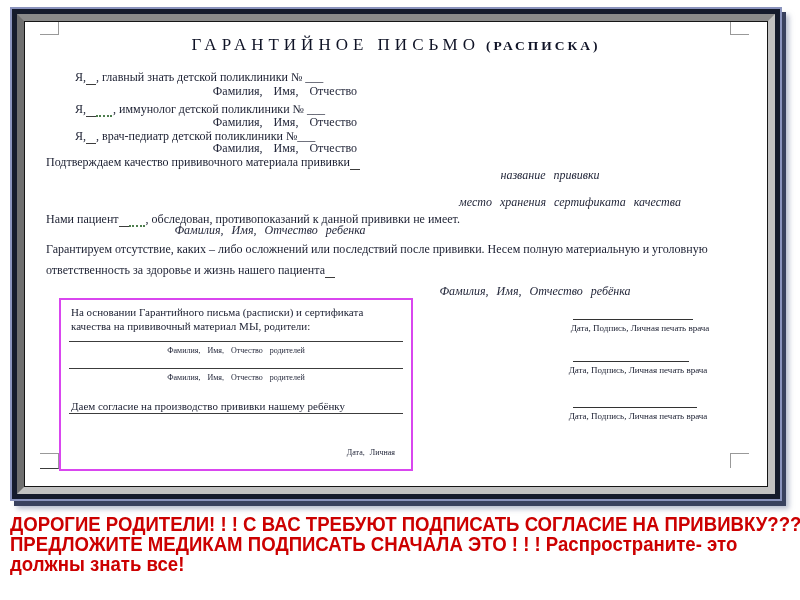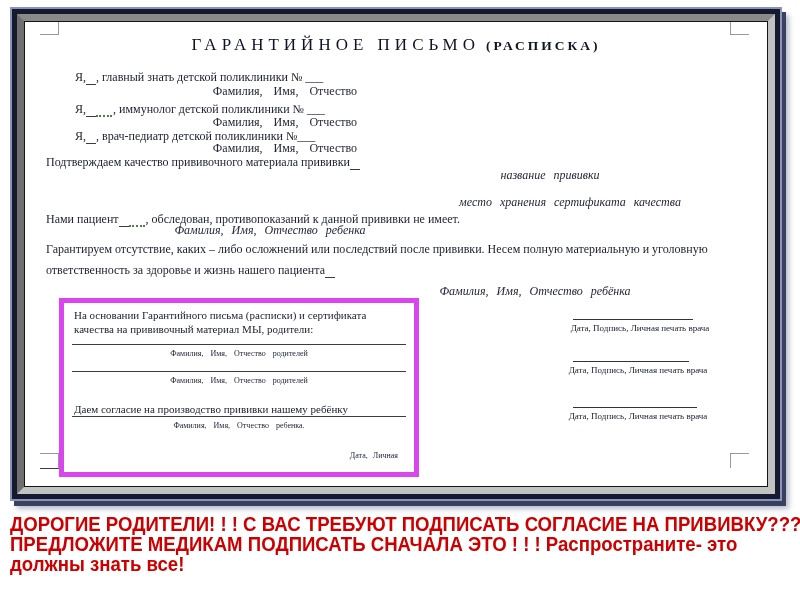--- a/index.html
+++ b/index.html
@@ -45,21 +45,21 @@
   .grow{flex:1 1 auto;min-width:10px;}
   .dots{width:16px;height:13px;border-bottom:2px dotted #4d7d4d;margin-right:1px;}
   .sub{
     position:absolute;font-size:12px;line-height:10px;color:#23273a;
     text-align:center;white-space:nowrap;word-spacing:8px;
   }
   .sub.tight{word-spacing:5px;font-style:italic;}
   
   .cbox{
     position:absolute;left:34px;top:276px;width:350px;height:169px;
-    border:5px solid #d946ef;font-size:11px;line-height:14px;
+    border:2px solid #d946ef;font-size:11px;line-height:14px;
   }
   .cbox .bline{position:absolute;left:8px;right:8px;border-bottom:1px solid #3c3c3c;}
   .cbox .btext{position:absolute;left:10px;right:6px;white-space:nowrap;}
   .cbox .blabel{position:absolute;left:0;width:100%;text-align:center;font-size:8px;word-spacing:5px;color:#23273a;white-space:nowrap;}
   .cbox .bdate{position:absolute;right:16px;font-size:8px;word-spacing:3px;color:#23273a;white-space:nowrap;}
   
   .sigline{position:absolute;border-top:1px solid #333;height:0;}
   .siglabel{position:absolute;font-size:9px;color:#1a1e30;white-space:nowrap;text-align:center;width:170px;}
   
   .footer{
@@ -136,21 +136,20 @@
 
       <div class="cbox">
         <div class="btext" style="top:5px;">На основании Гарантийного письма (расписки) и сертификата</div>
         <div class="btext" style="top:19px;">качества на прививочный материал  МЫ, родители:</div>
         <div class="bline" style="top:41px;"></div>
         <div class="blabel" style="top:44px;">Фамилия, Имя, Отчество родителей</div>
         <div class="bline" style="top:68px;"></div>
         <div class="blabel" style="top:71px;">Фамилия, Имя, Отчество родителей</div>
         <div class="btext" style="top:83px;margin-top:16px;">Даем согласие на производство прививки  нашему ребёнку</div>
         <div class="bline" style="top:113px;"></div>
-        <div class="blabel" style="top:116px;">Фамилия, Имя, Отчество ребенка.</div>
         <div class="bdate" style="top:146px;">Дата, Личная</div>
       </div>
 
       <div class="sigline" style="left:548px;top:297px;width:120px;"></div>
       <div class="siglabel" style="left:530px;top:301px;">Дата,  Подпись, Личная печать врача</div>
 
       <div class="sigline" style="left:548px;top:339px;width:116px;"></div>
       <div class="siglabel" style="left:528px;top:343px;">Дата,  Подпись, Личная печать врача</div>
 
       <div class="sigline" style="left:548px;top:385px;width:124px;"></div>

